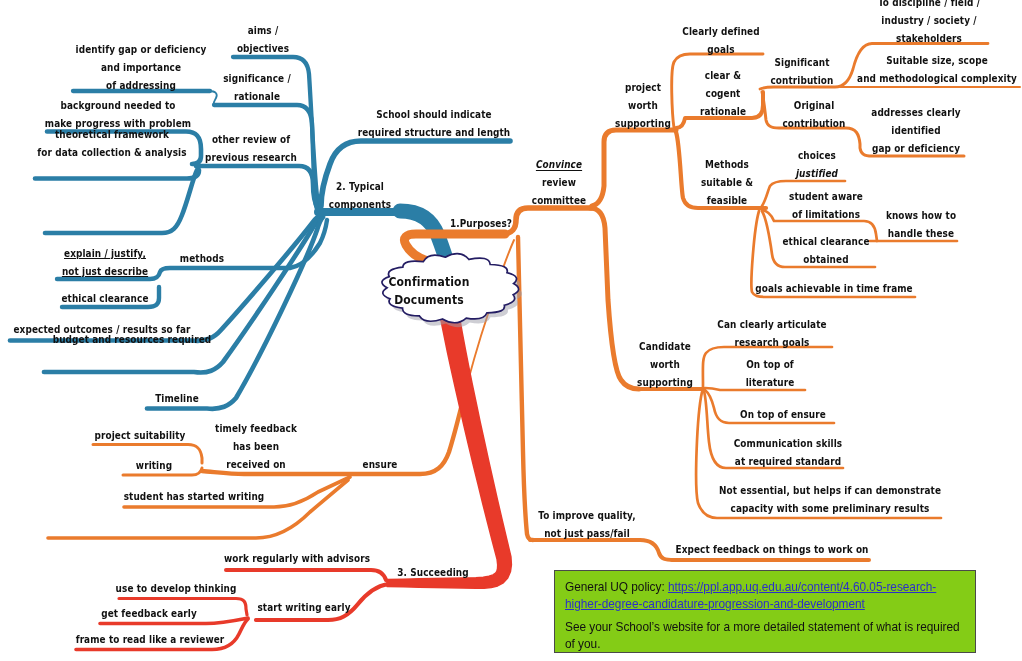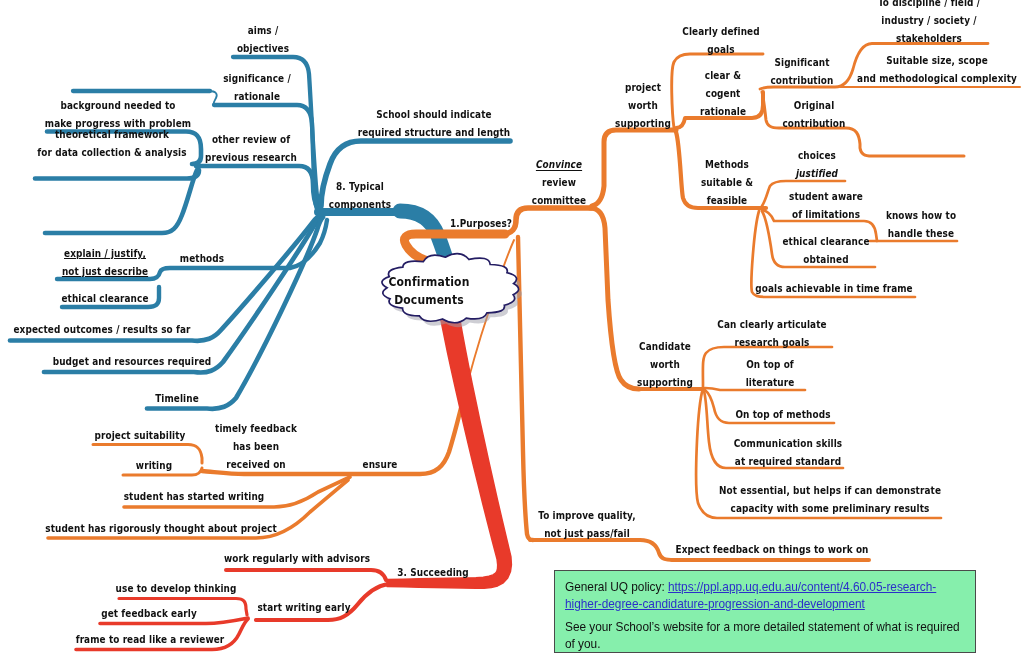--- a/index.html
+++ b/index.html
@@ -10,21 +10,21 @@
   .lbl{position:absolute;font-family:"DejaVu Sans Condensed","DejaVu Sans",sans-serif;font-weight:bold;
        font-size:9.9px;line-height:18px;color:#111111;text-align:center;
        white-space:pre;letter-spacing:0.1px;transform:translate(-50%,-50%);}
   .lbl .em-ul{font-style:italic;text-decoration:underline;text-underline-offset:1.5px;}
   .lbl .em{font-style:italic;}
   #centre-text{position:absolute;text-align:center;
        font-family:"DejaVu Sans Condensed","DejaVu Sans",sans-serif;
        font-weight:bold;font-size:12px;line-height:18.6px;color:#111;
        transform:translate(-50%,-50%);white-space:pre-line;letter-spacing:0.15px;}
   #policy-box{position:absolute;box-sizing:border-box;border:1.3px solid #4a4a4a;
-       background:#86efac;padding:8px 9px 24px 10px;}
+       background:#84cc16;padding:8px 9px 24px 10px;}
   #policy-box .pline{font-family:"Liberation Sans",sans-serif;font-size:11.85px;color:#111;
        line-height:16.6px;margin:0;letter-spacing:-0.02px;}
   #policy-box .pline.second{margin-top:7px;}
   #policy-box .plink{color:#2b30c9;text-decoration:underline;}
 </style>
 </head>
 <body>
 
 <div id="page">
 <svg id="map" viewBox="0 0 1022 661">
@@ -179,40 +179,43 @@
         C 702,514 708,518 717,518 L 941,518" stroke-width="2.7"></path>
   <path d="M 672,560 L 869,560" stroke-width="4.0"></path>
 </g>
 
 <g>
   <path d="M 469.01,259.45 Q 489.15,255.12 490.18,264.50 Q 509.65,264.95 507.01,272.65 Q 521.93,276.51 513.52,283.59 Q 523.85,289.28 513.14,294.79 Q 518.66,301.56 504.33,305.23 Q 506.22,312.80 486.97,312.78 Q 483.80,321.23 466.24,318.04 Q 455.92,326.94 442.53,319.03 Q 425.07,324.69 419.41,315.96 Q 402.28,316.19 402.54,308.04 Q 385.32,305.83 390.06,298.74 Q 377.28,293.99 387.10,287.82 Q 375.78,281.21 389.30,276.62 Q 385.00,269.19 402.80,267.20 Q 403.09,259.23 423.33,261.65 Q 428.91,251.32 445.38,257.19 Q 459.97,249.01 469.01,259.45 Z" transform="translate(3.5,4.5)" fill="#9d9daa" opacity="0.5" stroke="none"></path>
   <path d="M 469.01,259.45 Q 489.15,255.12 490.18,264.50 Q 509.65,264.95 507.01,272.65 Q 521.93,276.51 513.52,283.59 Q 523.85,289.28 513.14,294.79 Q 518.66,301.56 504.33,305.23 Q 506.22,312.80 486.97,312.78 Q 483.80,321.23 466.24,318.04 Q 455.92,326.94 442.53,319.03 Q 425.07,324.69 419.41,315.96 Q 402.28,316.19 402.54,308.04 Q 385.32,305.83 390.06,298.74 Q 377.28,293.99 387.10,287.82 Q 375.78,281.21 389.30,276.62 Q 385.00,269.19 402.80,267.20 Q 403.09,259.23 423.33,261.65 Q 428.91,251.32 445.38,257.19 Q 459.97,249.01 469.01,259.45 Z" fill="#ffffff" stroke="#241d63" stroke-width="1.7"></path>
 </g>
 </svg>
 
+  <div class="lbl" style="left:141.0px;top:68.0px;">identify gap or deficiency
+and importance
+of addressing</div>
   <div class="lbl" style="left:263.0px;top:40.0px;">aims /
 objectives</div>
   <div class="lbl" style="left:257.0px;top:88.0px;">significance /
 rationale</div>
   <div class="lbl" style="left:118.0px;top:115.0px;">background needed to
 make progress with problem</div>
   <div class="lbl" style="left:112.0px;top:144px;">theoretical framework
 for data collection &amp; analysis</div>
   <div class="lbl" style="left:251.0px;top:149.0px;">other review of
 previous research</div>
   <div class="lbl" style="left:434.0px;top:124.0px;">School should indicate
 required structure and length</div>
-  <div class="lbl" style="left:360.0px;top:196.0px;">8. Typical
+  <div class="lbl" style="left:360.0px;top:196.0px;">2. Typical
 components</div>
   <div class="lbl" style="left:202.0px;top:259.0px;">methods</div>
   <div class="lbl" style="left:105.0px;top:263.0px;text-decoration:underline;">explain / justify,
 not just describe</div>
   <div class="lbl" style="left:105.0px;top:299.0px;">ethical clearance</div>
   <div class="lbl" style="left:102.0px;top:330.0px;">expected outcomes / results so far</div>
-  <div class="lbl" style="left:121.0px;top:362.0px;padding-left:22px;">budget and resources required</div>
+  <div class="lbl" style="left:121.0px;top:340px;padding-left:22px;">budget and resources required</div>
   <div class="lbl" style="left:177.0px;top:399.0px;">Timeline</div>
   <div class="lbl" style="left:481.0px;top:224.0px;">1.Purposes?</div>
   <div class="lbl" style="left:559.0px;top:183.0px;"><span class="em-ul">Convince</span><span>
 review
 committee</span></div>
   <div class="lbl" style="left:643.0px;top:106.0px;">project
 worth
 supporting</div>
   <div class="lbl" style="left:721.0px;top:41.0px;">Clearly defined
 goals</div>
@@ -221,55 +224,57 @@
 rationale</div>
   <div class="lbl" style="left:802.0px;top:72.0px;">Significant
 contribution</div>
   <div class="lbl" style="left:814.0px;top:115.0px;">Original
 contribution</div>
   <div class="lbl" style="left:929.0px;top:21.0px;">To discipline / field /
 industry / society /
 stakeholders</div>
   <div class="lbl" style="left:937.0px;top:70.0px;">Suitable size, scope
 and methodological complexity</div>
+  <div class="lbl" style="left:916.0px;top:131.0px;">addresses clearly
+identified
+gap or deficiency</div>
   <div class="lbl" style="left:727.0px;top:183.0px;">Methods
 suitable &amp;
 feasible</div>
   <div class="lbl" style="left:817.0px;top:165.0px;"><span>choices
 </span><span class="em">justified</span></div>
   <div class="lbl" style="left:826.0px;top:206.0px;">student aware
 of limitations</div>
   <div class="lbl" style="left:921.0px;top:225.0px;">knows how to
 handle these</div>
   <div class="lbl" style="left:826.0px;top:251.0px;">ethical clearance
 obtained</div>
   <div class="lbl" style="left:834.0px;top:289.0px;">goals achievable in time frame</div>
   <div class="lbl" style="left:665.0px;top:365.0px;">Candidate
 worth
 supporting</div>
   <div class="lbl" style="left:772.0px;top:334.0px;">Can clearly articulate
 research goals</div>
   <div class="lbl" style="left:770.0px;top:374.0px;">On top of
 literature</div>
-  <div class="lbl" style="left:783.0px;top:415.0px;">On top of methods</div>
+  <div class="lbl" style="left:783.0px;top:415.0px;">On top of ensure</div>
   <div class="lbl" style="left:788.0px;top:453.0px;">Communication skills
 at required standard</div>
   <div class="lbl" style="left:830.0px;top:500.0px;">Not essential, but helps if can demonstrate
 capacity with some preliminary results</div>
   <div class="lbl" style="left:587.0px;top:525.0px;">To improve quality,
 not just pass/fail</div>
   <div class="lbl" style="left:772.0px;top:550.0px;">Expect feedback on things to work on</div>
   <div class="lbl" style="left:380.0px;top:465.0px;">ensure</div>
   <div class="lbl" style="left:256.0px;top:447.0px;">timely feedback
 has been
 received on</div>
   <div class="lbl" style="left:140.0px;top:436.0px;">project suitability</div>
   <div class="lbl" style="left:154.0px;top:466.0px;">writing</div>
   <div class="lbl" style="left:194.0px;top:497.0px;">student has started writing</div>
-  <div class="lbl" style="left:161.0px;top:529.0px;">student has rigorously thought about project</div>
   <div class="lbl" style="left:433.0px;top:573.0px;">3. Succeeding</div>
   <div class="lbl" style="left:297.0px;top:559.0px;">work regularly with advisors</div>
   <div class="lbl" style="left:304.0px;top:608.0px;">start writing early</div>
   <div class="lbl" style="left:176.0px;top:589.0px;">use to develop thinking</div>
   <div class="lbl" style="left:149.0px;top:614.0px;">get feedback early</div>
   <div class="lbl" style="left:150.0px;top:640.0px;">frame to read like a reviewer</div>
 
   <div id="centre-text" style="left:429px;top:291.5px;">Confirmation
 Documents</div>
 

